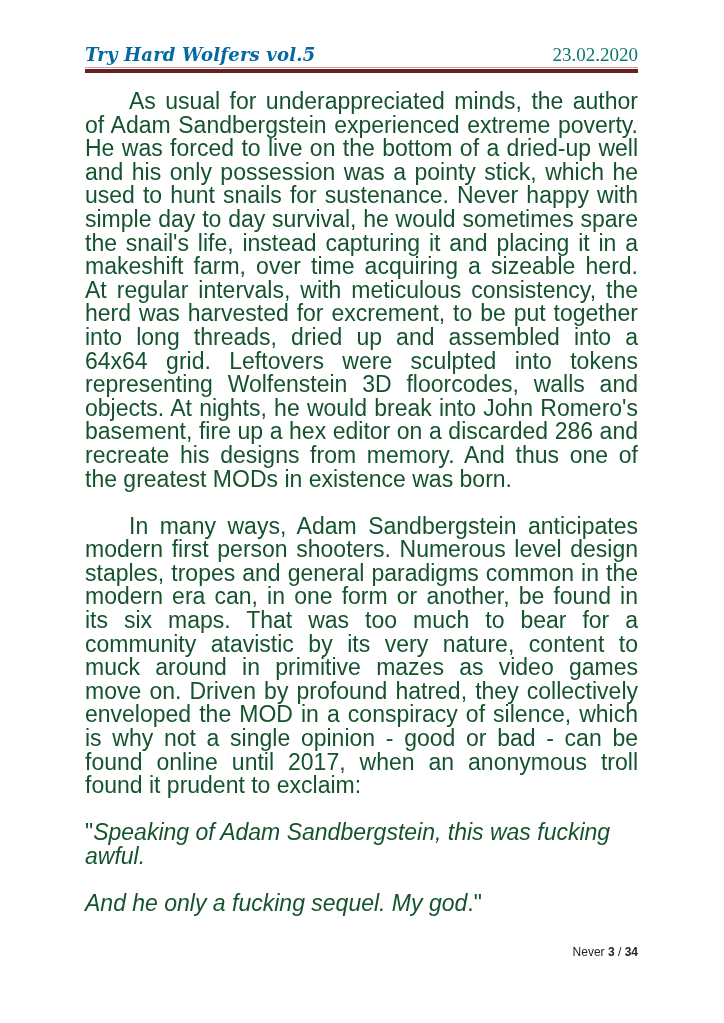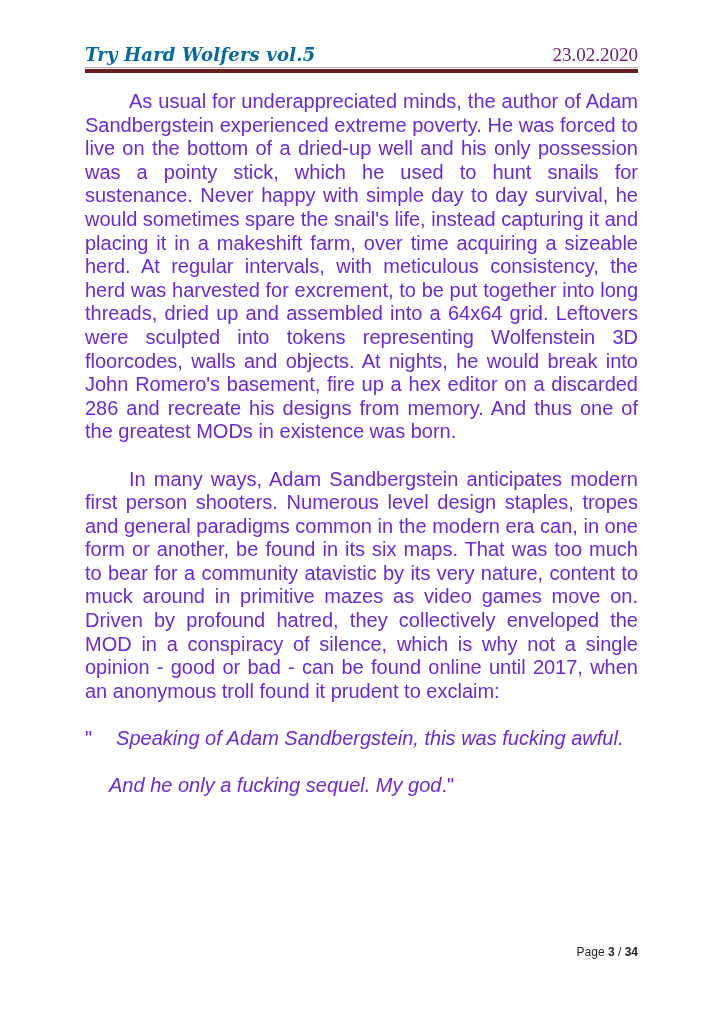--- a/index.html
+++ b/index.html
@@ -33,21 +33,21 @@
     color: #0369a1;
     line-height: 22px;
     font-style: italic;
   }
   .header-date {
     position: absolute;
     right: 0;
     top: 0;
     font-family: "Liberation Serif", "DejaVu Serif", serif;
     font-size: 19px;
-    color: #701a75;
+    color: #0f766e;
     line-height: 22px;
   }
   .header-rule {
     position: absolute;
     left: 85px;
     top: 67px;
     width: 553px;
     height: 6px;
   }
   .header-rule .thin {
@@ -61,36 +61,35 @@
   .header-rule .thick {
     height: 4px;
     background: #6b1f1f;
   }
   .content {
     position: absolute;
     left: 85px;
     top: 90px;
     width: 553px;
     font-family: "Liberation Sans", "DejaVu Sans", sans-serif;
-    font-size: 20px;
+    font-size: 23px;
     line-height: 23.6px;
-    color: #6d28d9;
+    color: #14532d;
   }
   .para {
     margin: 0 0 23.6px 0;
     text-align: justify;
     text-indent: 44px;
   }
   .quote-line {
     margin: 0 0 23.6px 0;
     text-align: left;
   }
   .quote-line em {
     font-style: italic;
-    margin-left: 24px;
   }
   .page-footer {
     position: absolute;
     right: 86px;
     top: 945px;
     font-family: "Liberation Sans", "DejaVu Sans", sans-serif;
     font-size: 12px;
     color: #222222;
   }
   .page-footer b {
@@ -111,17 +110,17 @@
 </div>
 
 <div class="content">
   <p class="para">As usual for underappreciated minds, the author of Adam Sandbergstein experienced extreme poverty. He was forced to live on the bottom of a dried-up well and his only possession was a pointy stick, which he used to hunt snails for sustenance. Never happy with simple day to day survival, he would sometimes spare the snail's life, instead capturing it and placing it in a makeshift farm, over time acquiring a sizeable herd. At regular intervals, with meticulous consistency, the herd was harvested for excrement, to be put together into long threads, dried up and assembled into a 64x64 grid. Leftovers were sculpted into tokens representing Wolfenstein 3D floorcodes, walls and objects. At nights, he would break into John Romero's basement, fire up a hex editor on a discarded 286 and recreate his designs from memory. And thus one of the greatest MODs in existence was born.</p>
   <p class="para">In many ways, Adam Sandbergstein anticipates modern first person shooters. Numerous level design staples, tropes and general paradigms common in the modern era can, in one form or another, be found in its six maps. That was too much to bear for a community atavistic by its very nature, content to muck around in primitive mazes as video games move on. Driven by profound hatred, they collectively enveloped the MOD in a conspiracy of silence, which is why not a single opinion - good or bad - can be found online until 2017, when an anonymous troll found it prudent to exclaim:</p>
   <p class="quote-line"><span>"</span><em>Speaking of Adam Sandbergstein, this was fucking awful.</em></p>
   <p class="quote-line"><em>And he only a fucking sequel. My god</em><span>."</span></p>
 </div>
 
 <div class="page-footer">
-  <span>Page</span>
+  <span>Never</span>
   <b>3</b>
   <span>/</span>
   <b>34</b>
 </div>
 
 </body></html>

